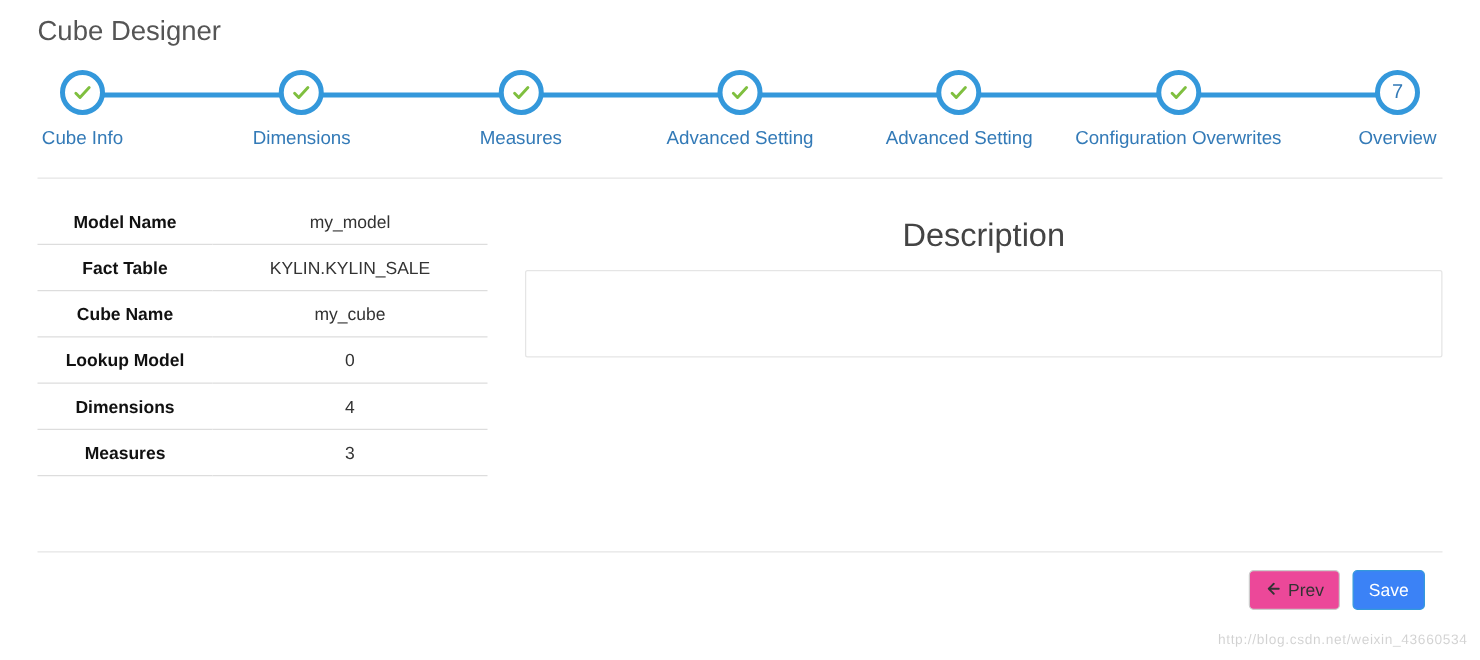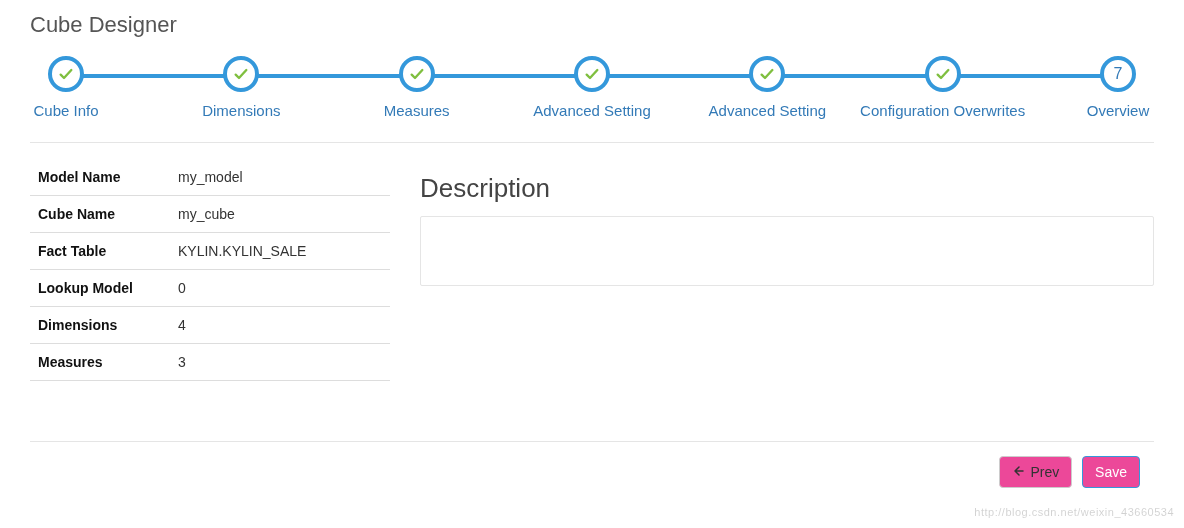--- a/index.html
+++ b/index.html
@@ -57,21 +57,21 @@
     margin-top: 10px;
     color: #337ab7;
     font-size: 15px;
     white-space: nowrap;
   }
   .hr {
     border: none;
     border-top: 1px solid #e5e5e5;
     margin: 26px 0 16px 0;
   }
-  .content { display: flex; gap: 30px; }
+  .content { display: flex; gap: 30px; text-align: center; }
   .left-col { width: 360px; }
   .right-col { flex: 1; }
   table.kv {
     width: 100%;
     border-collapse: collapse;
   }
   table.kv td {
     padding: 10px 8px;
     border-bottom: 1px solid #ddd;
     vertical-align: middle;
@@ -114,21 +114,21 @@
     cursor: pointer;
     border: 1px solid transparent;
     margin-left: 6px;
   }
   .btn-default {
     background: #ec4899;
     border-color: #ccc;
     color: #333;
   }
   .btn-primary {
-    background: #ec4899;
+    background: #3b82f6;
     border-color: #3498db;
     color: #fff;
   }
   .check-svg { width: 16px; height: 16px; }
   .arrow-svg { width: 12px; height: 12px; }
   .watermark {
     position: absolute;
     right: 10px;
     bottom: 4px;
     font-size: 11px;
@@ -189,26 +189,26 @@
 
   <div class="content">
     <div class="left-col">
       <table class="kv">
         <tbody id="kv-body">
               <tr>
                 <td class="k">Model Name</td>
                 <td class="v">my_model</td>
               </tr>
               <tr>
+                <td class="k">Fact Table</td>
+                <td class="v">KYLIN.KYLIN_SALE</td>
+              </tr>
+              <tr>
                 <td class="k">Cube Name</td>
                 <td class="v">my_cube</td>
-              </tr>
-              <tr>
-                <td class="k">Fact Table</td>
-                <td class="v">KYLIN.KYLIN_SALE</td>
               </tr>
               <tr>
                 <td class="k">Lookup Model</td>
                 <td class="v">0</td>
               </tr>
               <tr>
                 <td class="k">Dimensions</td>
                 <td class="v">4</td>
               </tr>
               <tr>

